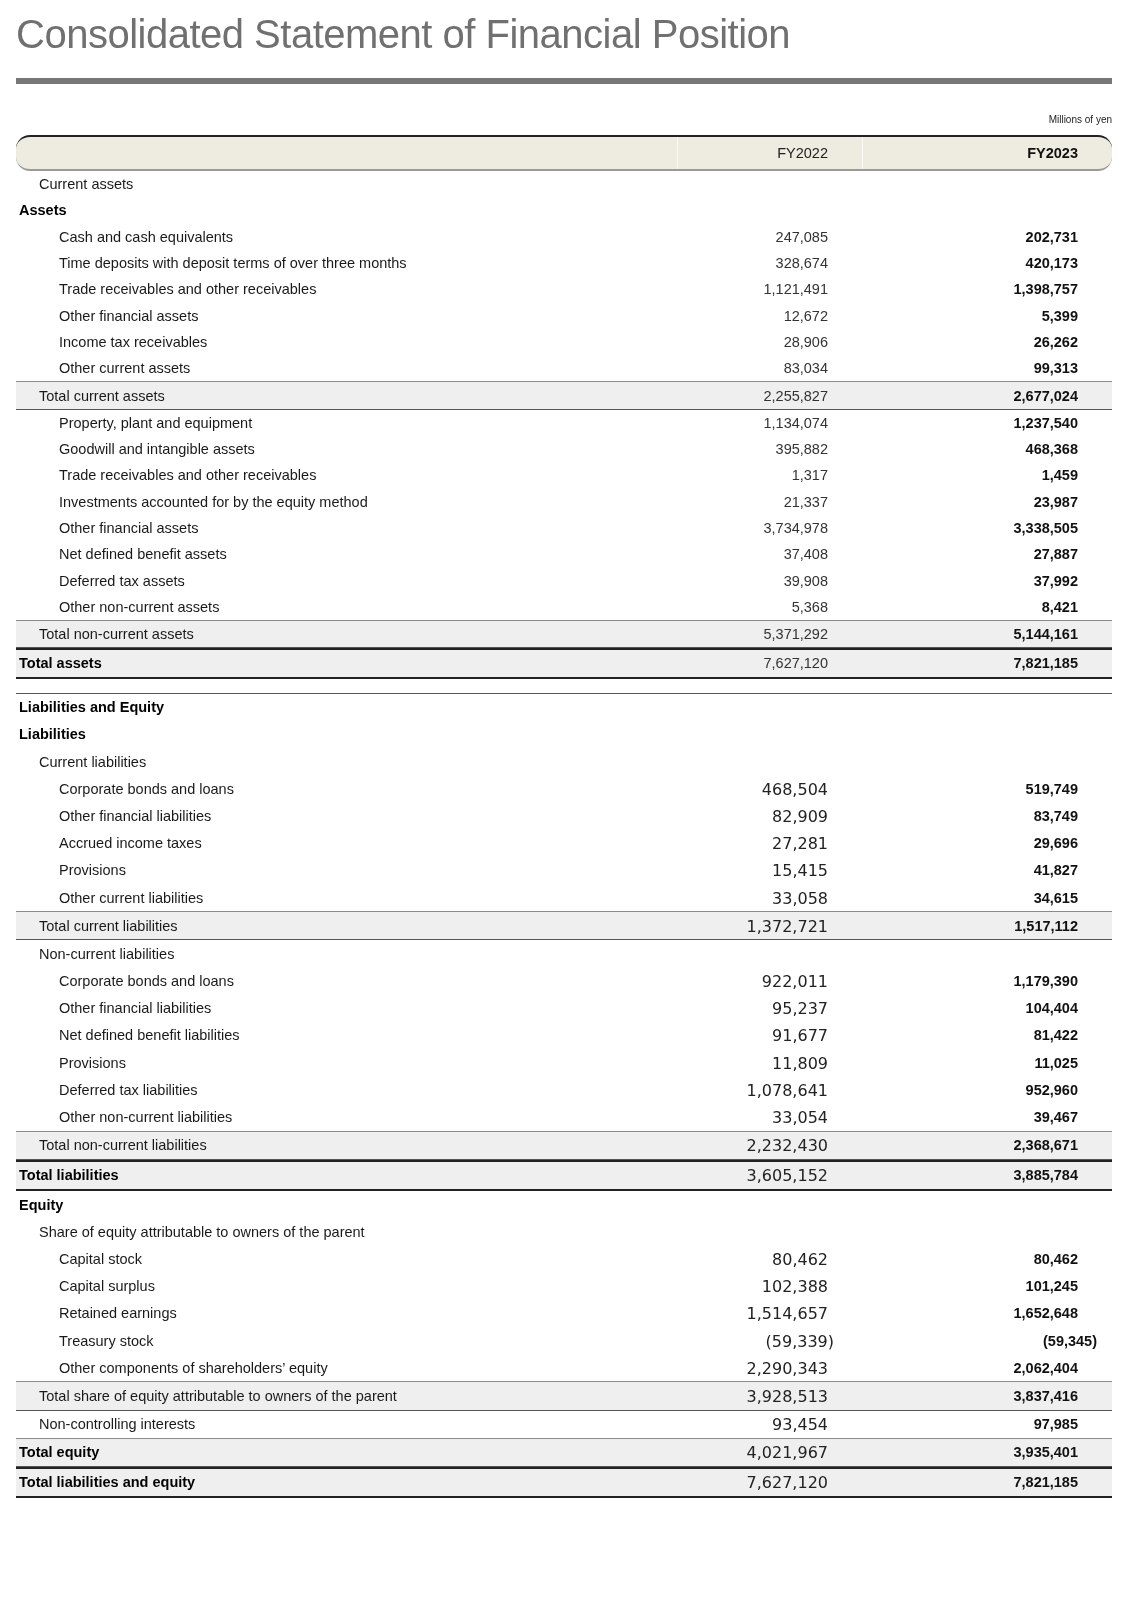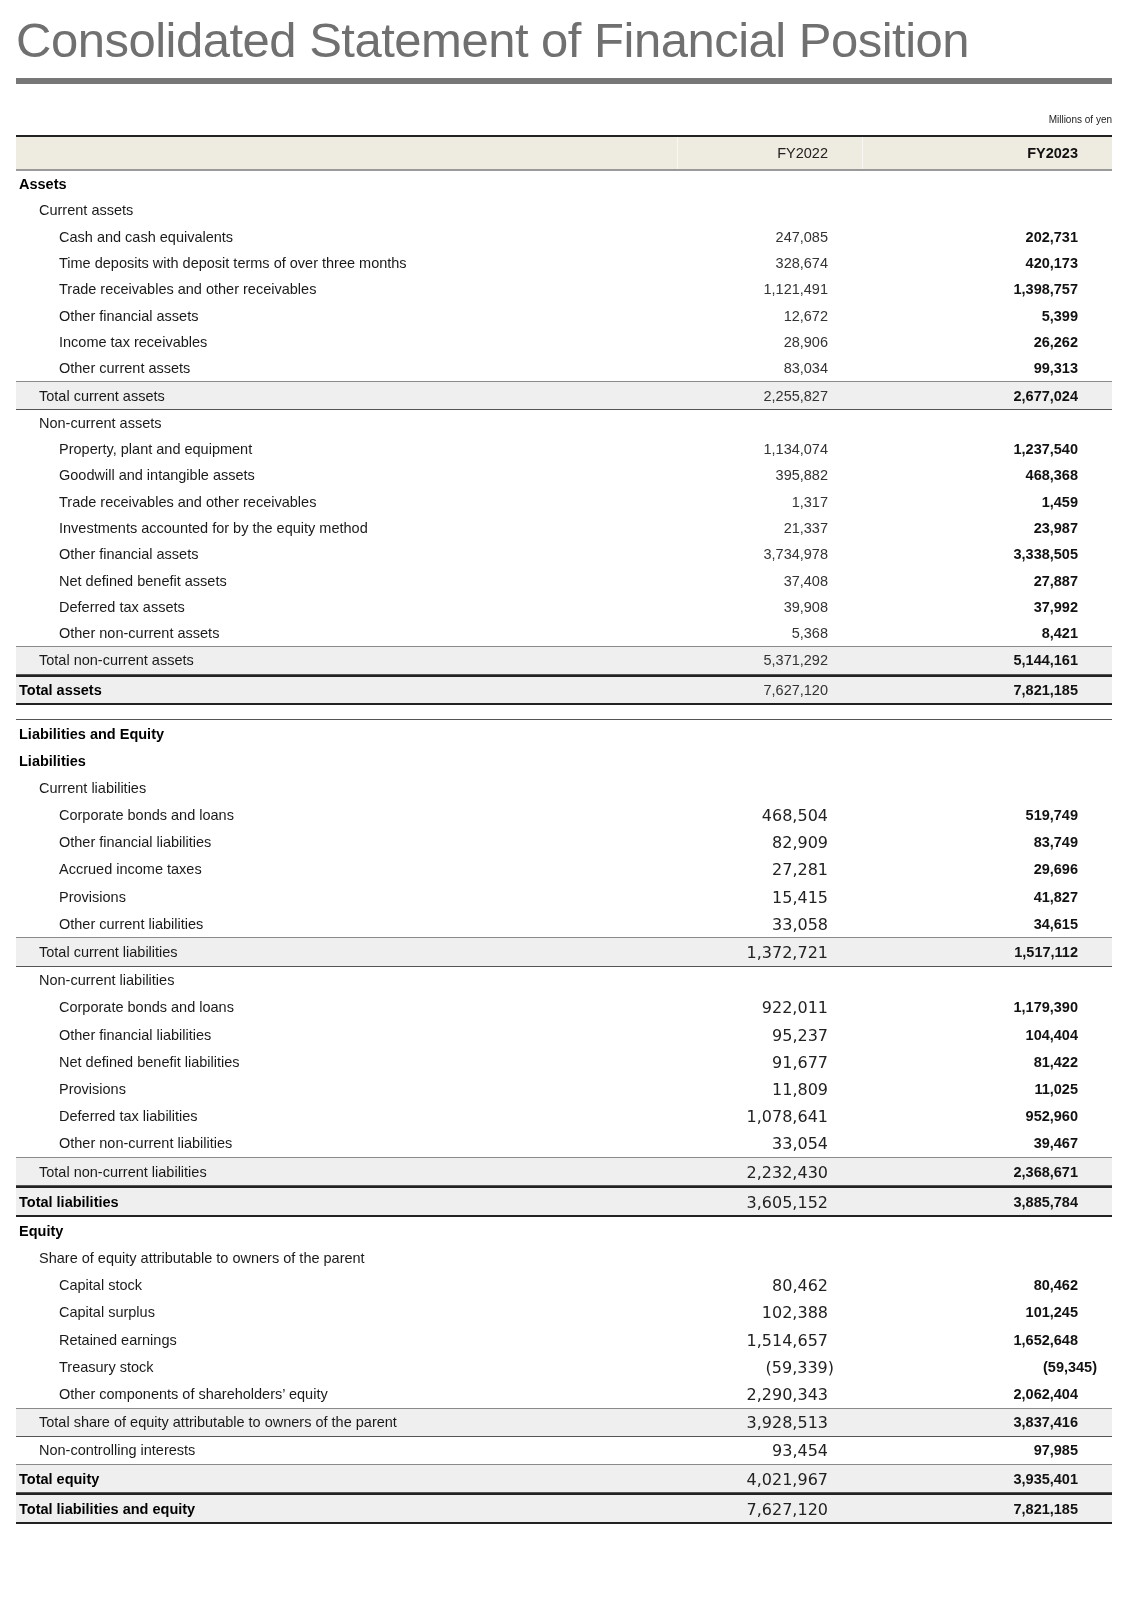--- a/index.html
+++ b/index.html
@@ -2,36 +2,36 @@
 <html><head>
 <meta charset="utf-8">
 <style>
   html, body { margin: 0; padding: 0; background: #ffffff; }
   body {
     width: 1138px; height: 1598px; position: relative; overflow: hidden;
     font-family: "Liberation Sans", "DejaVu Sans", sans-serif; color: #111;
   }
   .title {
     position: absolute; left: 16px; top: 12px;
-    font-size: 49px; color: #707070; letter-spacing: -0.5px;
+    font-size: 40px; color: #707070; letter-spacing: -0.5px;
     font-weight: normal; white-space: nowrap;
   }
   .title-bar {
     position: absolute; left: 16px; top: 78px; width: 1096px; height: 6px; background: #777777;
   }
   .unit {
     position: absolute; right: 26px; top: 114px; font-size: 10px; color: #222;
   }
   .table {
     position: absolute; left: 16px; top: 135px; width: 1096px;
   }
   .hdr {
     height: 32px; background: #eeebe0;
     border-top: 2px solid #222; border-bottom: 2px solid #9a9a9a;
-    position: relative; font-size: 14.5px;
+    position: relative; font-size: 14.5px; border-radius: 14px;
   }
   .hdr .c1 { position: absolute; right: 284px; top: 8px; color: #222; }
   .hdr .c2 { position: absolute; right: 34px; top: 8px; font-weight: bold; }
   .hdr .vline { position: absolute; top: 0; bottom: 0; width: 1px; background: rgba(255,255,255,0.6); }
   .row {
     position: relative; height: 26.3px; font-size: 14.5px;
   }
   .sec2 .row { height: 27.2px; }
   .row .lbl { position: absolute; top: 50%; transform: translateY(-50%); white-space: nowrap; color: #1a1a1a; }
   .row .v1 { position: absolute; right: 284px; top: 50%; transform: translateY(-50%); color: #333; }
@@ -55,27 +55,27 @@
 <div class="unit">Millions of yen</div>
 
 <div class="table">
   <div class="hdr">
     <span class="vline" style="left:661px"></span>
     <span class="vline" style="left:846px"></span>
     <span class="c1">FY2022</span>
     <span class="c2">FY2023</span>
   </div>
   <div class="sec1" id="sec-assets">
+      <div class="row">
+        <span class="lbl l1">Current assets</span>
+        <span class="v1"></span>
+        <span class="v2"></span>
+      </div>
       <div class="row bold">
         <span class="lbl l0">Assets</span>
-        <span class="v1"></span>
-        <span class="v2"></span>
-      </div>
-      <div class="row">
-        <span class="lbl l1">Current assets</span>
         <span class="v1"></span>
         <span class="v2"></span>
       </div>
       <div class="row">
         <span class="lbl l2">Cash and cash equivalents</span>
         <span class="v1">247,085</span>
         <span class="v2">202,731</span>
       </div>
       <div class="row">
         <span class="lbl l2">Time deposits with deposit terms of over three months</span>
@@ -99,25 +99,20 @@
       </div>
       <div class="row">
         <span class="lbl l2">Other current assets</span>
         <span class="v1">83,034</span>
         <span class="v2">99,313</span>
       </div>
       <div class="row subtotal">
         <span class="lbl l1">Total current assets</span>
         <span class="v1">2,255,827</span>
         <span class="v2">2,677,024</span>
-      </div>
-      <div class="row">
-        <span class="lbl l1">Non-current assets</span>
-        <span class="v1"></span>
-        <span class="v2"></span>
       </div>
       <div class="row">
         <span class="lbl l2">Property, plant and equipment</span>
         <span class="v1">1,134,074</span>
         <span class="v2">1,237,540</span>
       </div>
       <div class="row">
         <span class="lbl l2">Goodwill and intangible assets</span>
         <span class="v1">395,882</span>
         <span class="v2">468,368</span>

